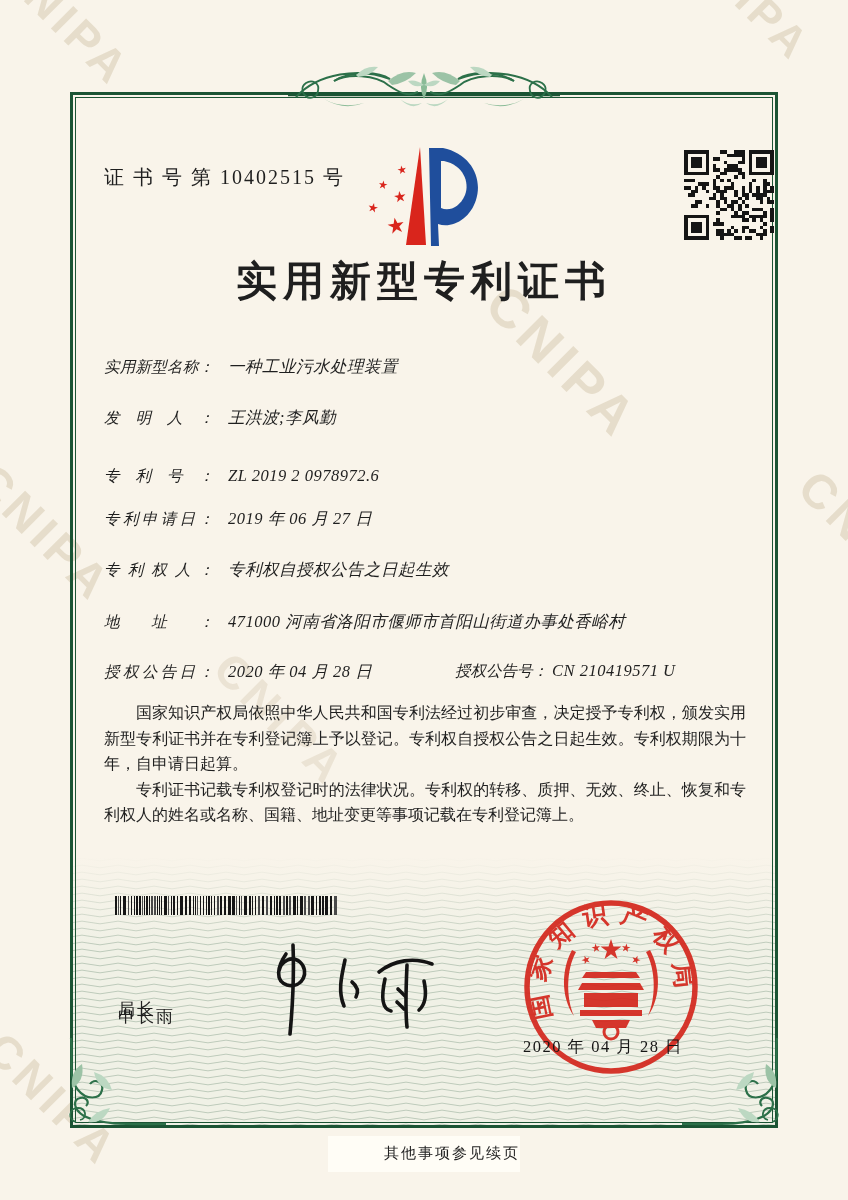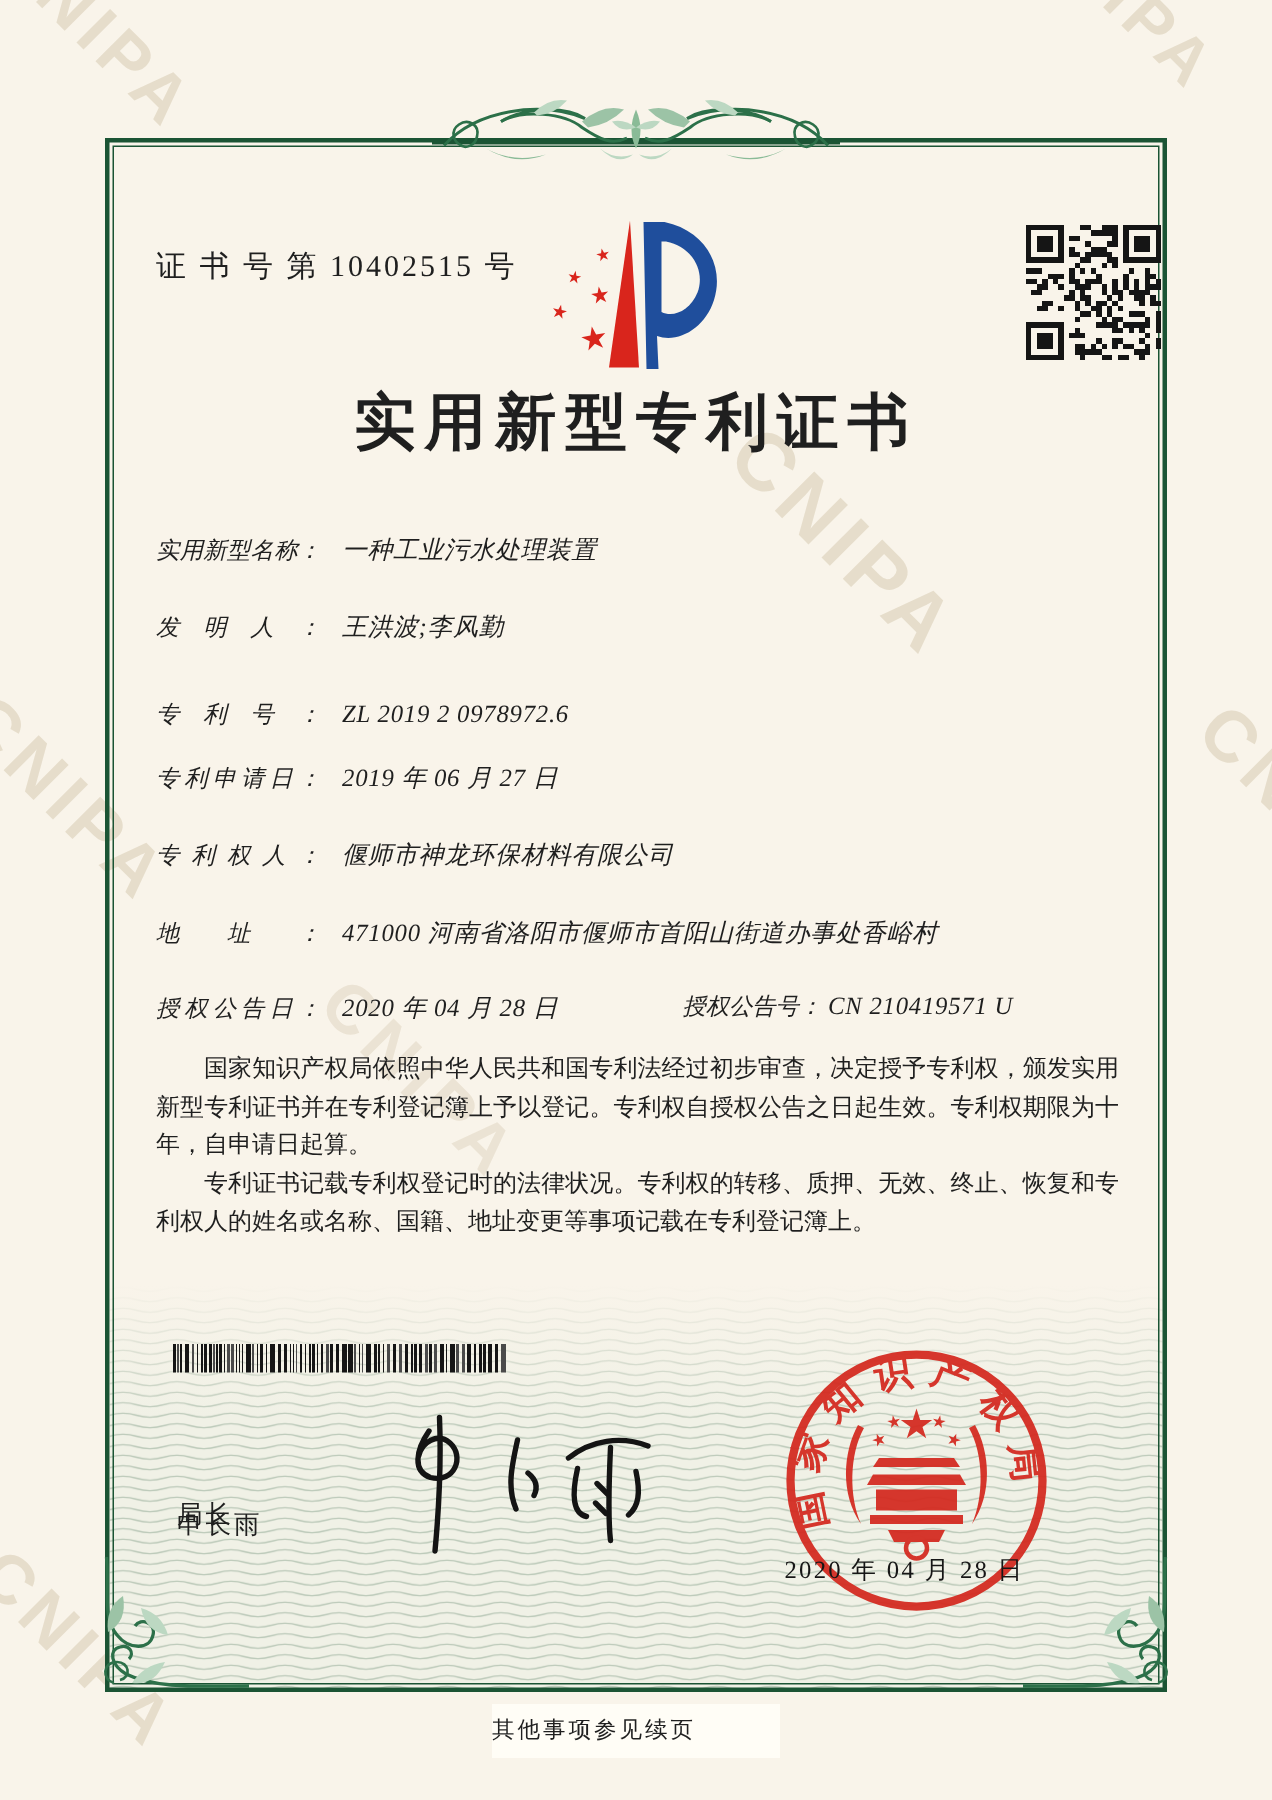--- a/index.html
+++ b/index.html
@@ -62,21 +62,21 @@
   .sig-name  { position:absolute; left:118px; top:1005px; font-size:17px; z-index:3;
     font-family:"Liberation Sans","DejaVu Sans",sans-serif; letter-spacing:2px; }
   .signature { position:absolute; left:248px; top:940px; z-index:3; }
   .seal { position:absolute; left:522px; top:898px; z-index:4; opacity:0.93; }
   .seal-date { position:absolute; left:508px; top:1036px; width:190px; text-align:center;
     font-size:16.5px; letter-spacing:1.5px; z-index:5; color:#161616; }
   .page-num { position:absolute; left:104px; top:1094px; width:610px; text-align:center;
     font-size:15px; letter-spacing:1px; z-index:3; color:#2a2a2a; }
   .cont-note {
     position:absolute; left:328px; top:1136px; width:192px; height:36px; z-index:3;
-    background:#fffdf6; text-align:left; padding-top:8px; font-size:15px; letter-spacing:2px;
+    background:#fffdf6; text-align:right; padding-top:8px; font-size:15px; letter-spacing:2px;
   }
 </style>
 </head>
 <body>
 
 <div class="page">
 
   <div class="wm" style="left:-18px; top:-8px;  font-size:46px;">CNIPA</div>
   <div class="wm" style="left:668px; top:-28px; font-size:44px;">CNIPA</div>
   <div class="wm" style="left:468px; top:330px; font-size:54px;">CNIPA</div>
@@ -435,21 +435,21 @@
     <div class="frow" style="top:55px;">
       <span class="lbl">发明人：</span><span class="val">王洪波;李风勤</span>
     </div>
     <div class="frow" style="top:114px;">
       <span class="lbl">专利号：</span><span class="val">ZL 2019 2 0978972.6</span>
     </div>
     <div class="frow" style="top:156px;">
       <span class="lbl">专利申请日：</span><span class="val">2019 年 06 月 27 日</span>
     </div>
     <div class="frow" style="top:207px;">
-      <span class="lbl">专利权人：</span><span class="val">偃师市神龙环保材料有限公司</span>
+      <span class="lbl">专利权人：</span><span class="val">专利权自授权公告之日起生效</span>
     </div>
     <div class="frow" style="top:259px;">
       <span class="lbl">地址：</span><span class="val">471000 河南省洛阳市偃师市首阳山街道办事处香峪村</span>
     </div>
     <div class="frow" style="top:309px; width:660px;">
       <span class="lbl">授权公告日：</span><span class="val">2020 年 04 月 28 日</span>
       <span class="pair2">
         <span class="lbl2">授权公告号：</span><span class="val" style="margin-left:4px;">CN 210419571 U</span>
       </span>
     </div>

